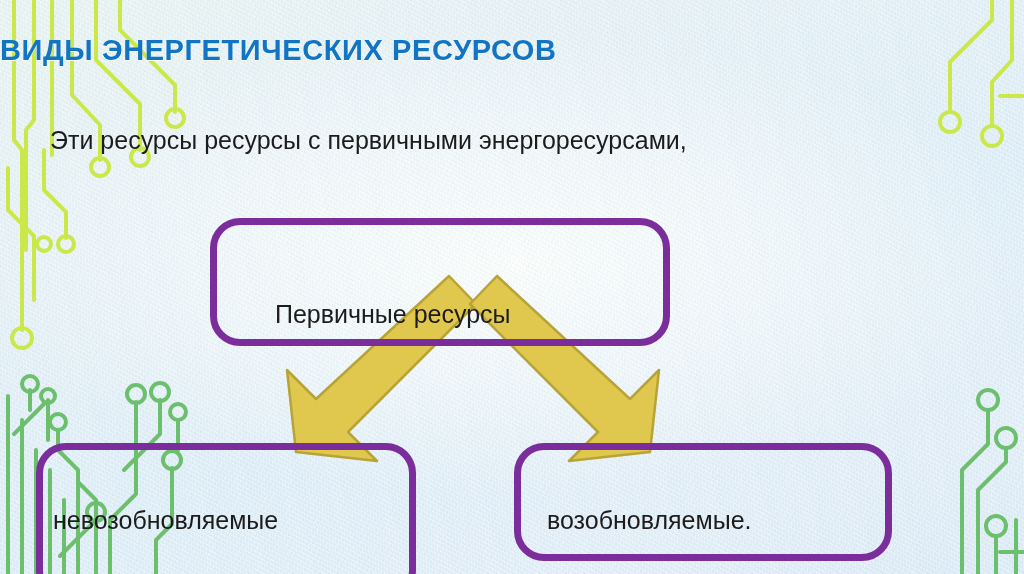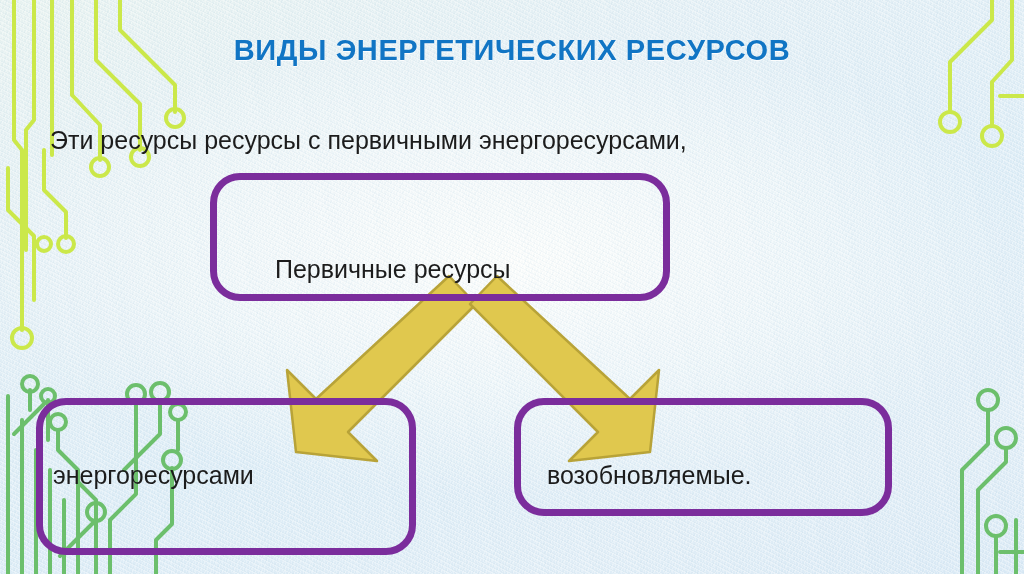--- a/index.html
+++ b/index.html
@@ -36,21 +36,21 @@
     position: absolute;
     inset: 0;
     pointer-events: none;
   }
 
   .slide-title {
     position: absolute;
     left: 0;
     top: 34px;
     width: 1024px;
-    text-align: center;
+    text-align: left;
     font-size: 29px;
     font-weight: bold;
     letter-spacing: 0.6px;
     color: #1175c4;
     text-shadow: 0 1px 0 rgba(255,255,255,0.85);
     white-space: nowrap;
   }
 
   .lead-text {
     position: absolute;
@@ -60,20 +60,21 @@
     color: #1c1c1c;
     white-space: nowrap;
   }
 
   .node-box {
     position: absolute;
     box-sizing: border-box;
     border: 7px solid #7b2d9c;
     border-radius: 30px;
     background: transparent;
+    margin-top: 45px;
   }
   .node-box .node-label {
     position: absolute;
     font-size: 25px;
     color: #1c1c1c;
     white-space: nowrap;
   }
 
   
   #box-primary {
@@ -206,20 +207,20 @@
   <svg class="arrows" width="1024" height="574" viewBox="0 0 1024 574" aria-hidden="true">
     <polygon points="449,276 476,304 348,432 377,461 296,452 287,370 316,399" fill="#e0c84e" stroke="#b8a338" stroke-width="2.5" stroke-linejoin="round"></polygon>
     <polygon points="470,304 497,276 630,399 659,370 650,452 569,461 598,432" fill="#e0c84e" stroke="#b8a338" stroke-width="2.5" stroke-linejoin="round"></polygon>
   </svg>
 
   <div class="node-box" id="box-primary">
     <span class="node-label">Первичные ресурсы</span>
   </div>
 
   <div class="node-box" id="box-nonrenewable">
-    <span class="node-label">энергоресурсами</span>
+    <span class="node-label">невозобновляемые</span>
   </div>
 
   <div class="node-box" id="box-renewable">
     <span class="node-label">возобновляемые.</span>
   </div>
 
 </div>
 
 </body></html>

